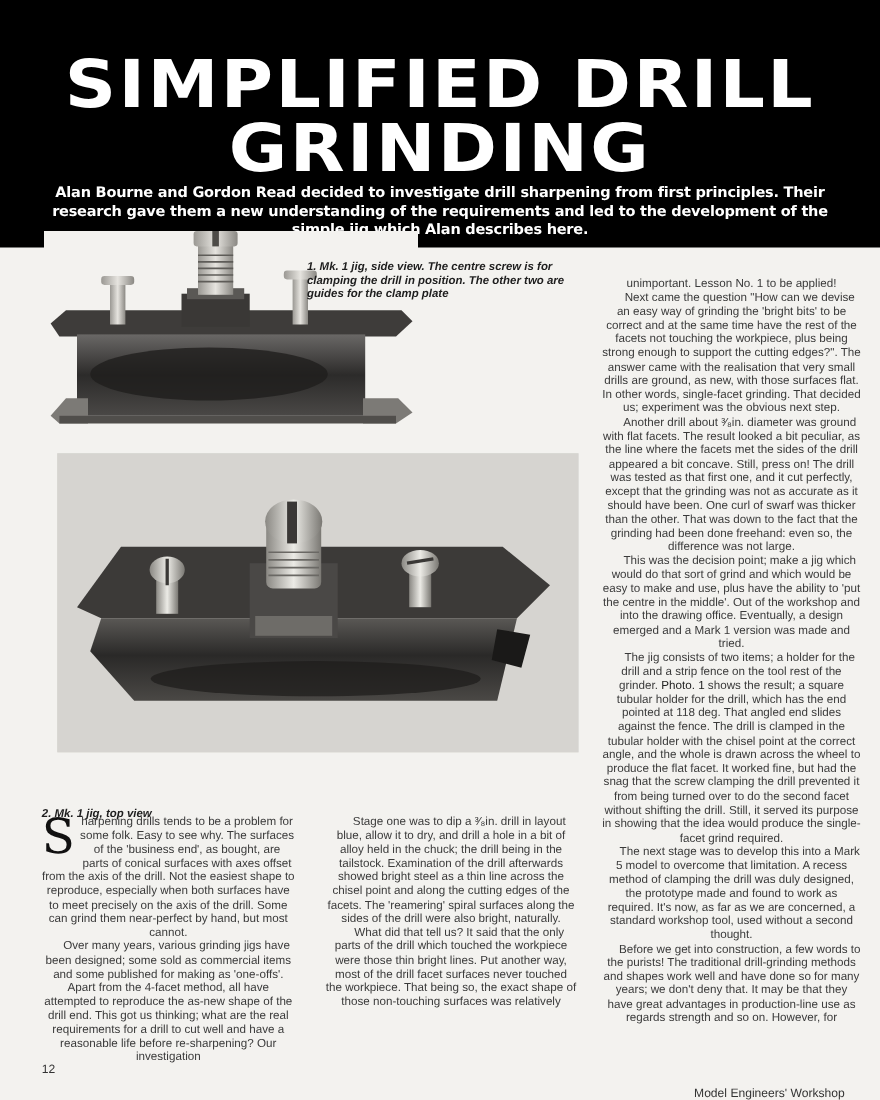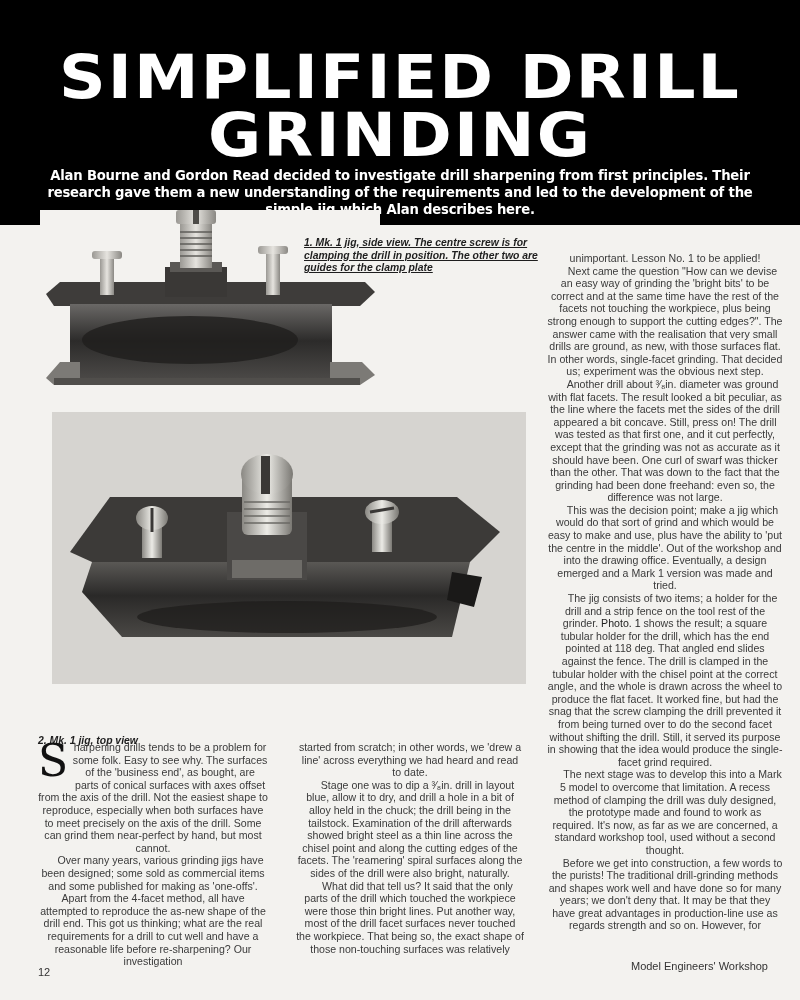--- a/index.html
+++ b/index.html
@@ -29,40 +29,40 @@
       letter-spacing: -0.2px;
     }
     
     .photo { position: absolute; overflow: hidden; }
     .photo1 { left: 40px; top: 210px; width: 340px; height: 185px; background: #f3f2ef; }
     .photo2 { left: 52px; top: 412px; width: 474px; height: 272px; background: #d8d6d2; }
     .caption {
       position: absolute; font-style: italic; font-weight: bold;
       font-size: 10.4px; line-height: 12.5px; color: #1e1e1e;
     }
-    .caption1 { left: 304px; top: 237px; width: 250px; text-decoration: underline; }
+    .caption1 { left: 279px; top: 237px; width: 250px; }
     .caption2 { left: 38px; top: 688px; width: 300px; margin-top: 47px; }
     .col {
       position: absolute; font-size: 10.6px; line-height: 12.6px;
       color: #3a3a3a; text-align: center; margin-top: 14px;
     }
     .col p { margin: 0; text-indent: 15px; }
     .col p.noindent { text-indent: 0; }
     .col1 { left: 38px; top: 727px; width: 230px; }
     .col2 { left: 296px; top: 727px; width: 228px; }
     .col3 { left: 547px; top: 238px; width: 236px; }
     .dropcap {
       float: left; font-family: "DejaVu Serif", serif; font-size: 44px;
       line-height: 36px; margin: 2px 4px 0 0; color: #111;
       text-indent: 0;
     }
     .bold { font-weight: normal; color: #222; }
     .folio { position: absolute; font-size: 11px; color: #333; }
     .pagenum { left: 38px; top: 966px; }
-    .magname { right: 32px; top: 960px; font-size: 11px; text-align: right; }
+    .magname { right: 32px; top: 988px; font-size: 11px; text-align: right; }
   </style>
 </head>
 <body>
 
 <div class="header">
   <h1 class="title">
     <span>SIMPLIFIED DRILL</span>
     <span>GRINDING</span>
   </h1>
   <p class="standfirst">Alan Bourne and Gordon Read decided to investigate drill sharpening from first principles. Their research gave them a new understanding of the requirements and led to the development of the simple jig which Alan describes here.</p>
@@ -159,21 +159,20 @@
   </svg>
 </div>
 <div class="caption caption2">2. Mk. 1 jig, top view</div>
 
 <div class="col col1">
   <p class="noindent"><span class="dropcap">S</span><span>harpening drills tends to be a problem for some folk. Easy to see why. The surfaces of the 'business end', as bought, are parts of conical surfaces with axes offset from the axis of the drill. Not the easiest shape to reproduce, especially when both surfaces have to meet precisely on the axis of the drill. Some can grind them near-perfect by hand, but most cannot.</span></p>
   <p>Over many years, various grinding jigs have been designed; some sold as commercial items and some published for making as 'one-offs'. Apart from the 4-facet method, all have attempted to reproduce the as-new shape of the drill end. This got us thinking; what are the real requirements for a drill to cut well and have a reasonable life before re-sharpening? Our investigation</p>
 </div>
 
 <div class="col col2">
-  <p class="noindent">started from scratch; in other words, we 'drew a line' across everything we had heard and read to date.</p>
   <p>Stage one was to dip a ³⁄₈in. drill in layout blue, allow it to dry, and drill a hole in a bit of alloy held in the chuck; the drill being in the tailstock. Examination of the drill afterwards showed bright steel as a thin line across the chisel point and along the cutting edges of the facets. The 'reamering' spiral surfaces along the sides of the drill were also bright, naturally.</p>
   <p>What did that tell us? It said that the only parts of the drill which touched the workpiece were those thin bright lines. Put another way, most of the drill facet surfaces never touched the workpiece. That being so, the exact shape of those non-touching surfaces was relatively</p>
 </div>
 
 <div class="col col3">
   <p class="noindent">unimportant. Lesson No. 1 to be applied!</p>
   <p>Next came the question "How can we devise an easy way of grinding the 'bright bits' to be correct and at the same time have the rest of the facets not touching the workpiece, plus being strong enough to support the cutting edges?". The answer came with the realisation that very small drills are ground, as new, with those surfaces flat. In other words, single-facet grinding. That decided us; experiment was the obvious next step.</p>
   <p>Another drill about ³⁄₈in. diameter was ground with flat facets. The result looked a bit peculiar, as the line where the facets met the sides of the drill appeared a bit concave. Still, press on! The drill was tested as that first one, and it cut perfectly, except that the grinding was not as accurate as it should have been. One curl of swarf was thicker than the other. That was down to the fact that the grinding had been done freehand: even so, the difference was not large.</p>
   <p>This was the decision point; make a jig which would do that sort of grind and which would be easy to make and use, plus have the ability to 'put the centre in the middle'. Out of the workshop and into the drawing office. Eventually, a design emerged and a Mark 1 version was made and tried.</p>
   <p><span>The jig consists of two items; a holder for the drill and a strip fence on the tool rest of the grinder. </span><span class="bold">Photo. 1</span><span> shows the result; a square tubular holder for the drill, which has the end pointed at 118 deg. That angled end slides against the fence. The drill is clamped in the tubular holder with the chisel point at the correct angle, and the whole is drawn across the wheel to produce the flat facet. It worked fine, but had the snag that the screw clamping the drill prevented it from being turned over to do the second facet without shifting the drill. Still, it served its purpose in showing that the idea would produce the single-facet grind required.</span></p>

